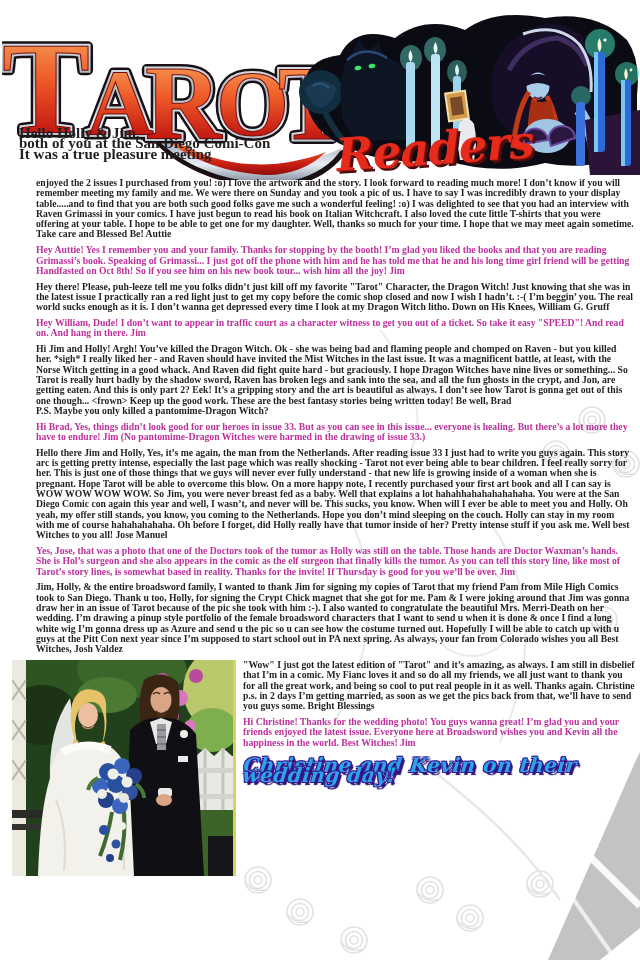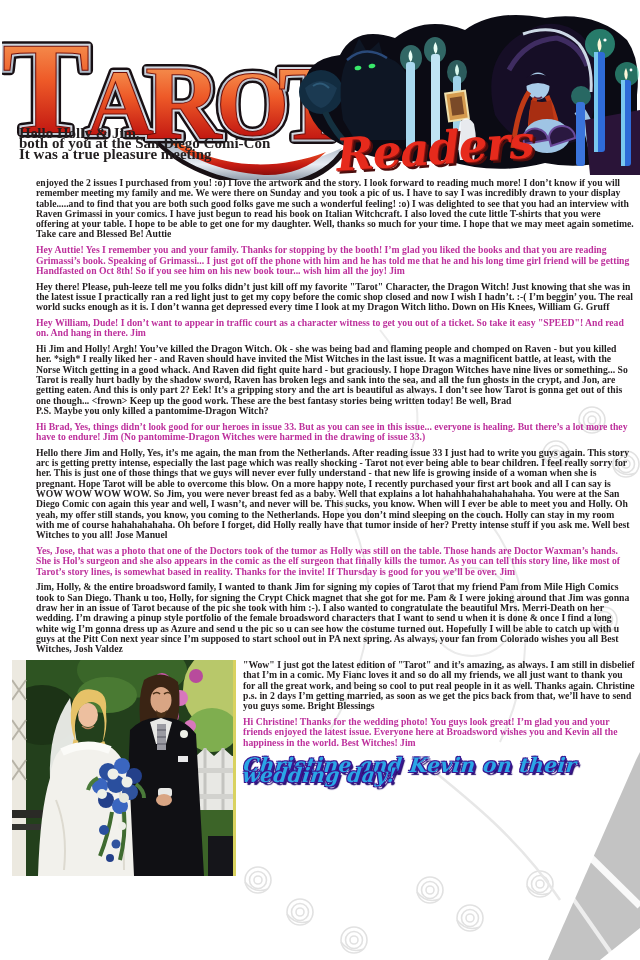--- a/index.html
+++ b/index.html
@@ -268,18 +268,18 @@
           <circle cx="98" cy="198" r="4" fill="#24408a"></circle>
             <circle cx="110" cy="166" r="4" fill="#eef0e8"></circle>
         </g>
         <rect x="196" y="176" width="25" height="40" fill="#15151a"></rect>
       </svg>
     </div>
 
     <div class="right-col">
       <div class="para">"Wow" I just got the latest edition of "Tarot" and it’s amazing, as always. I am still in disbelief that I’m in a comic. My Fianc  loves it and so do all my friends, we all just want to thank you for all the great work, and being so cool to put real people in it as well.  Thanks again. Christine
 p.s. in 2 days I’m getting married, as soon as we get the pics back from that, we’ll have to send you guys some. Bright Blessings</div>
-      <div class="para reply">Hi Christine! Thanks for the wedding photo! You guys look great!  I’m glad you and your friends enjoyed the latest issue.  Everyone here at Broadsword wishes you and  Kevin all the happiness in the world. Best Witches!  Jim</div>
+      <div class="para reply">Hi Christine! Thanks for the wedding photo! You guys wanna great!  I’m glad you and your friends enjoyed the latest issue.  Everyone here at Broadsword wishes you and  Kevin all the happiness in the world. Best Witches!  Jim</div>
       <div class="caption">Christine and Kevin on their wedding day!</div>
     </div>
   </div>
 
 </div>
 
 </body></html>

